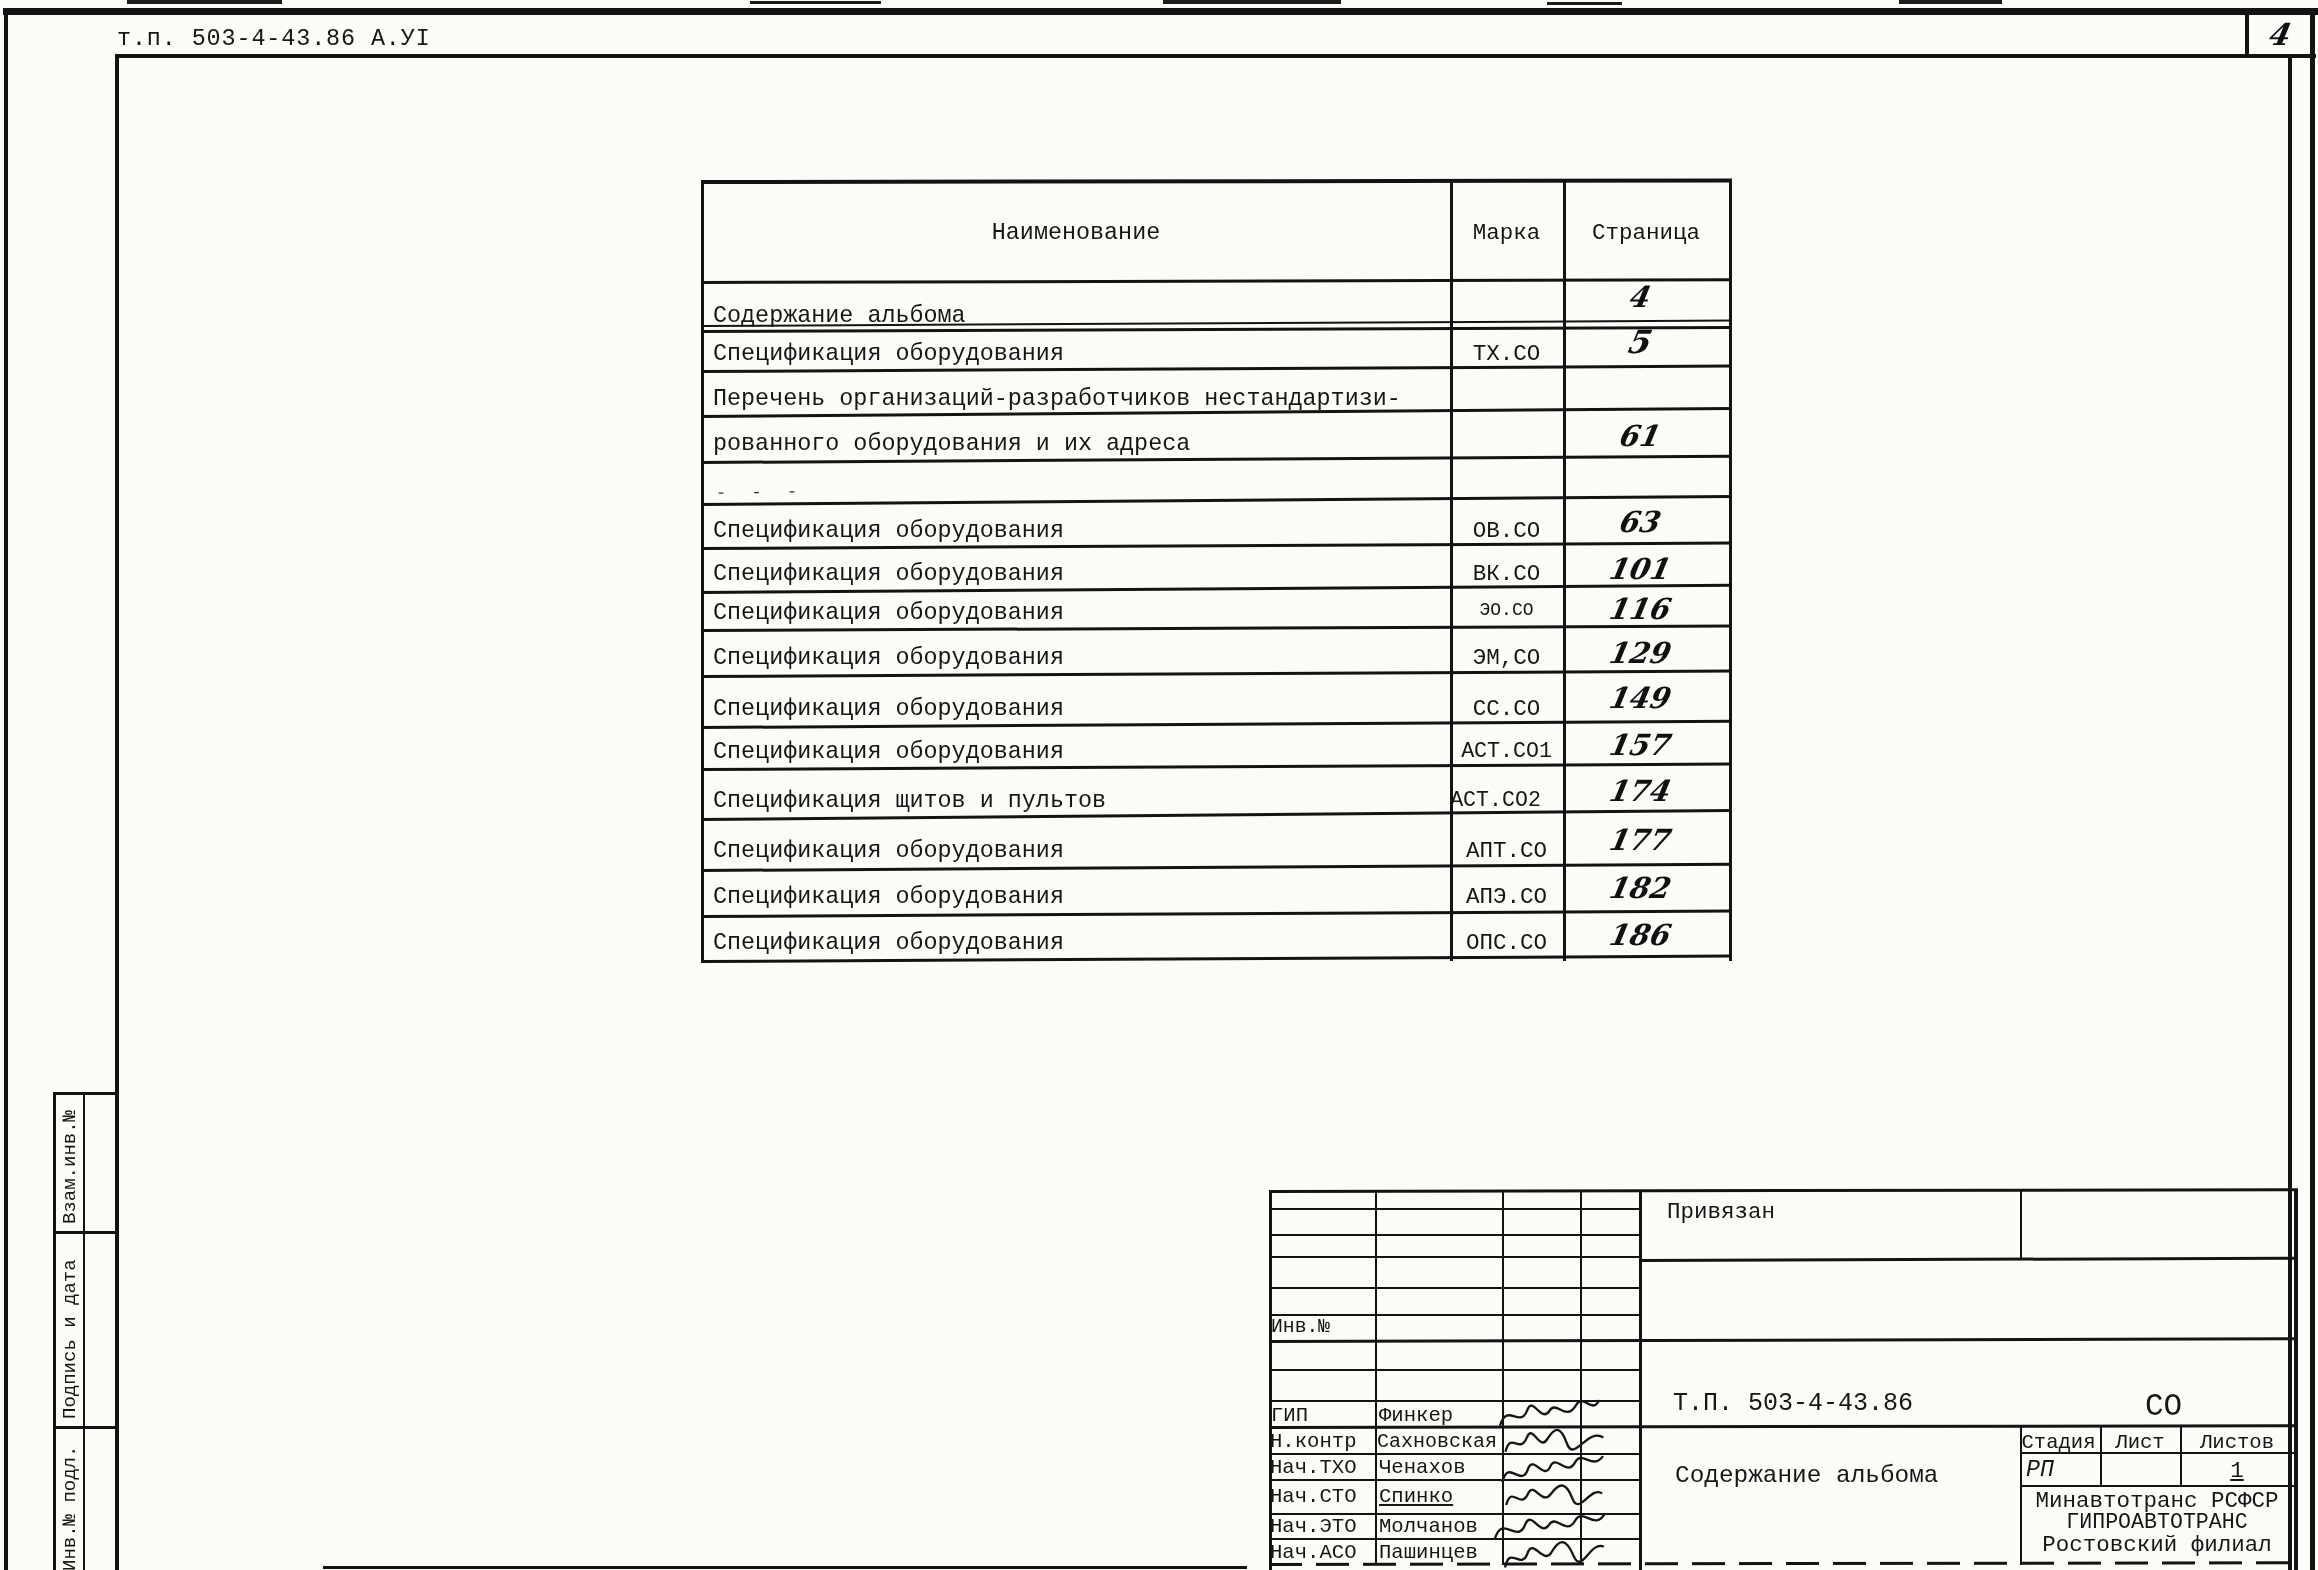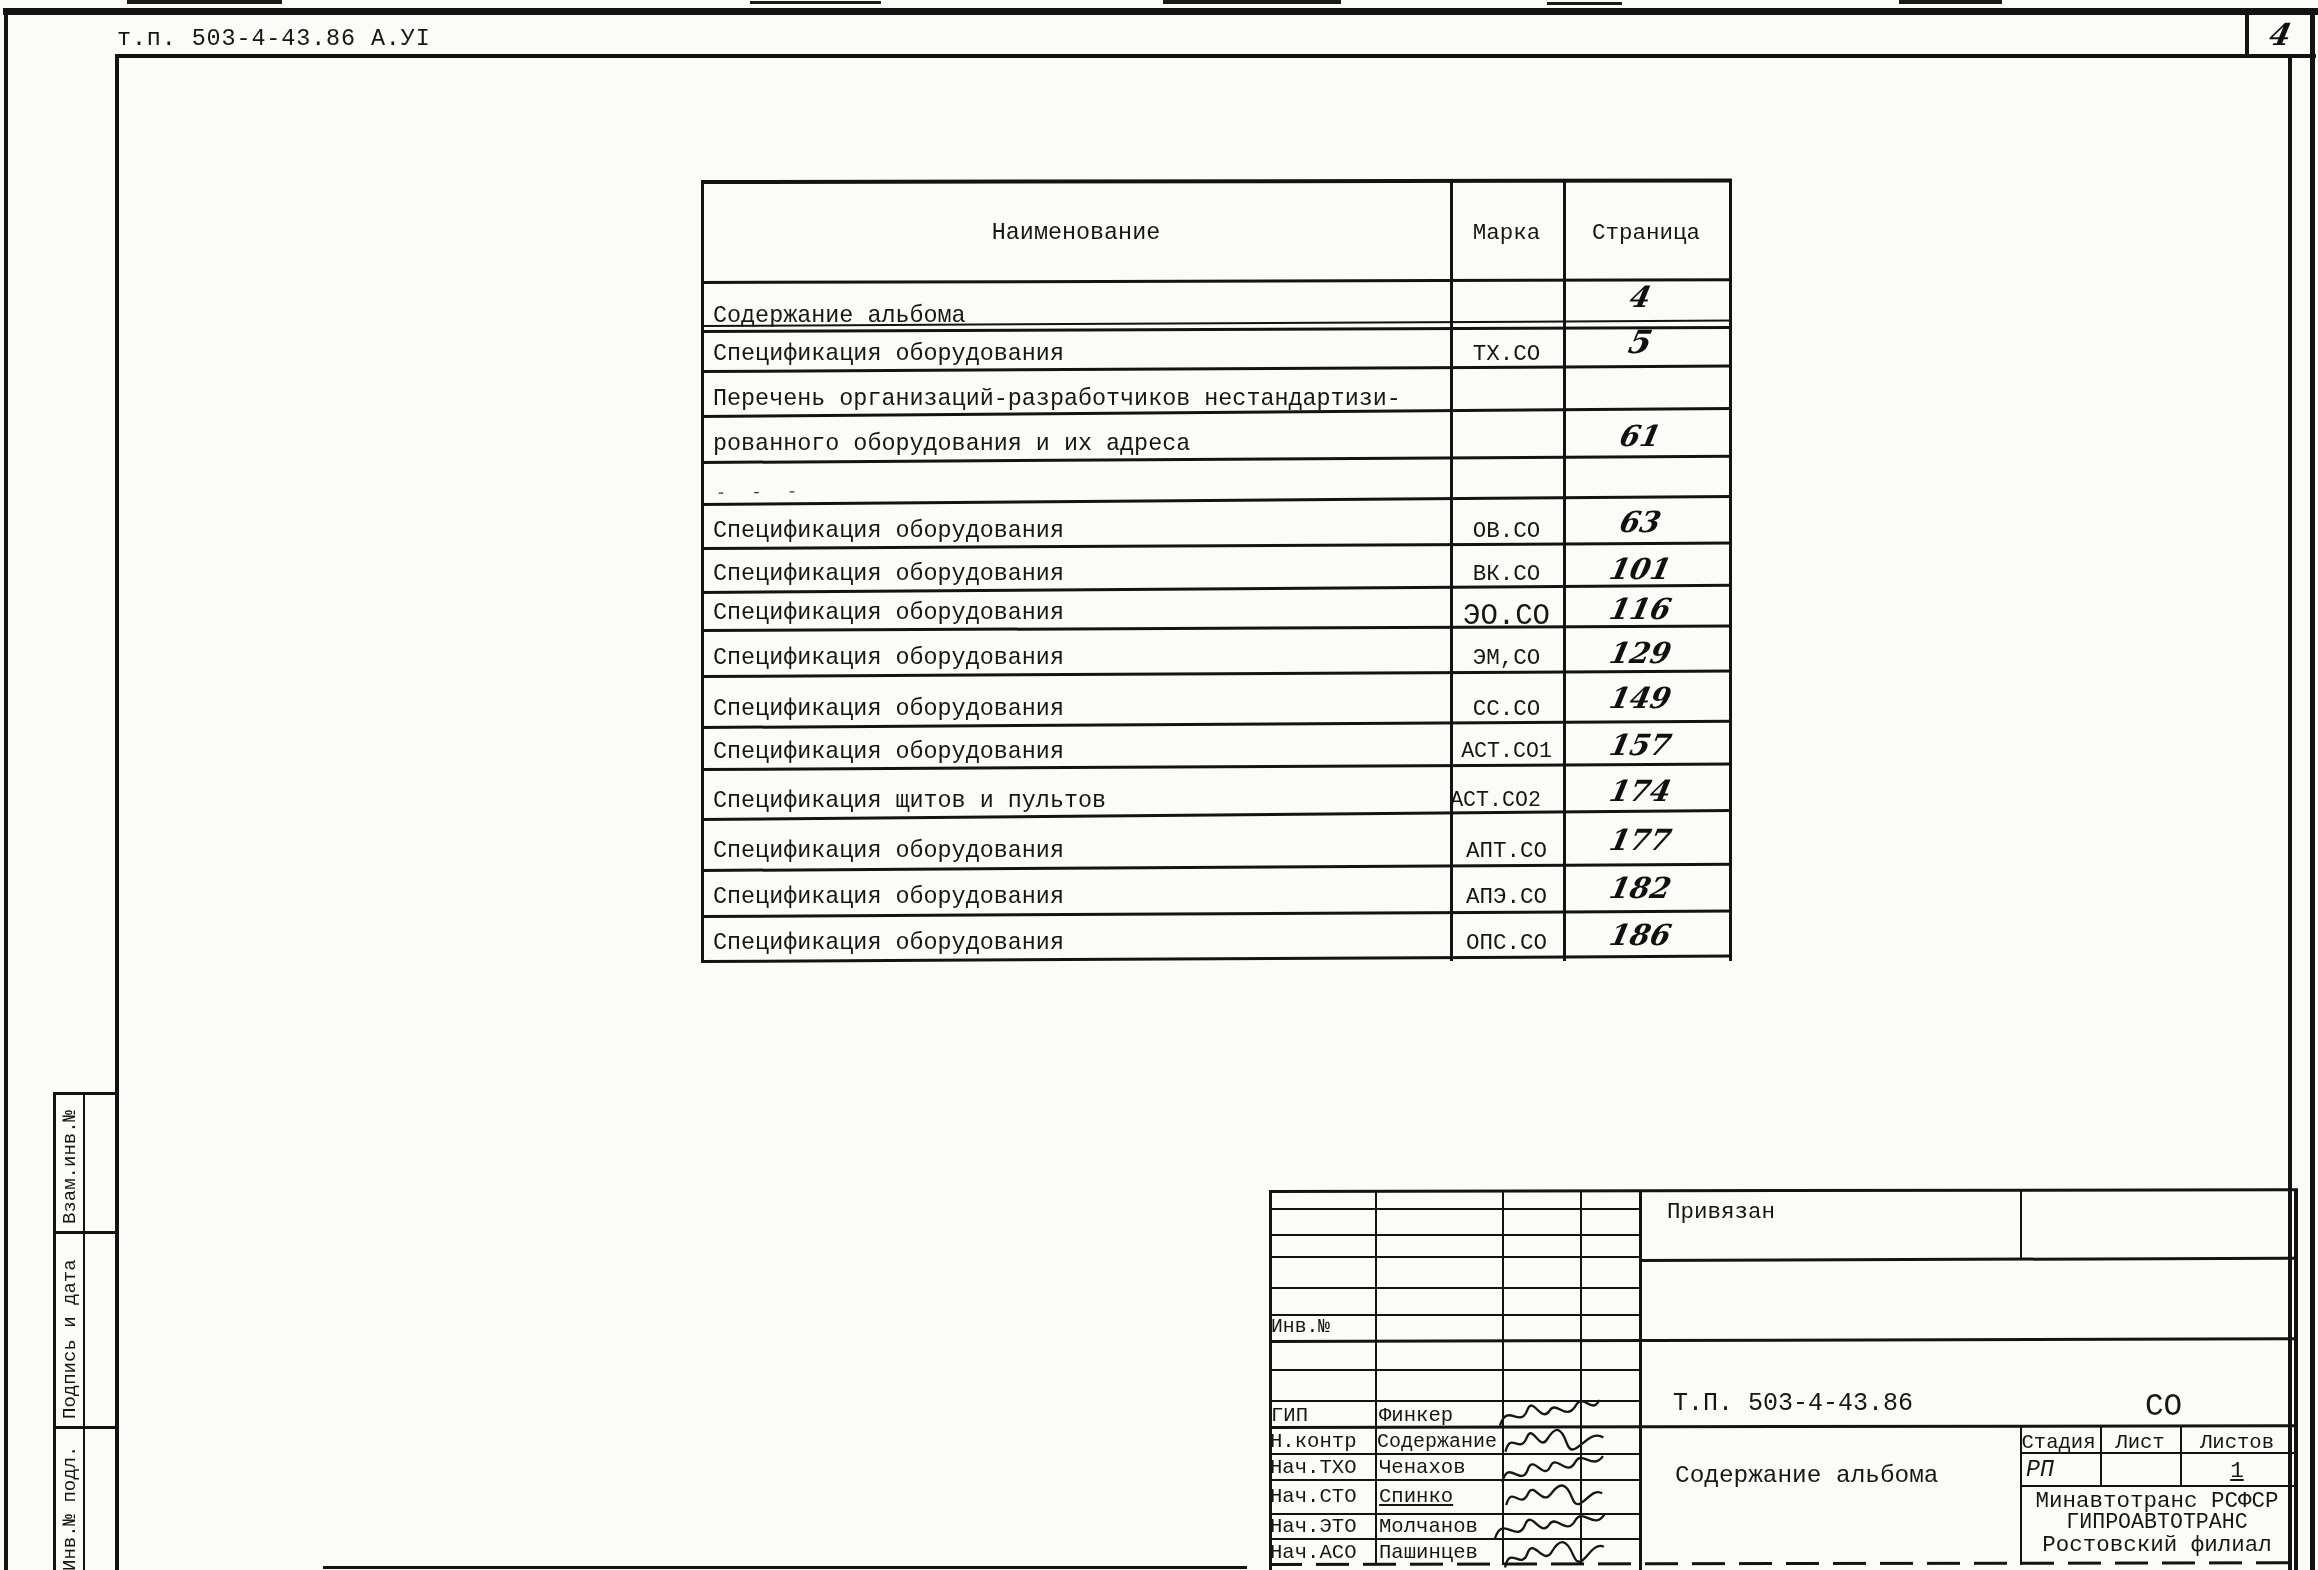--- a/index.html
+++ b/index.html
@@ -90,21 +90,21 @@
     <div class="tw" style="left:713px;top:696px;font-size:23.4px;">Спецификация оборудования</div>
     <div class="tw" style="left:713px;top:739px;font-size:23.4px;">Спецификация оборудования</div>
     <div class="tw" style="left:713px;top:788px;font-size:23.4px;">Спецификация щитов и пультов</div>
     <div class="tw" style="left:713px;top:838px;font-size:23.4px;">Спецификация оборудования</div>
     <div class="tw" style="left:713px;top:884px;font-size:23.4px;">Спецификация оборудования</div>
     <div class="tw" style="left:713px;top:930px;font-size:23.4px;">Спецификация оборудования</div>
 
     <div class="tw ctr" style="left:1452px;top:341px;width:109px;font-size:22.5px;">ТХ.СО</div>
     <div class="tw ctr" style="left:1452px;top:518px;width:109px;font-size:22.5px;">ОВ.СО</div>
     <div class="tw ctr" style="left:1452px;top:561px;width:109px;font-size:22.5px;">ВК.СО</div>
-    <div class="tw ctr" style="left:1452px;top:600px;width:109px;font-size:29px;">ЭО.СО</div>
+    <div class="tw ctr" style="left:1452px;top:600px;width:109px;font-size:18px;">ЭО.СО</div>
     <div class="tw ctr" style="left:1452px;top:645px;width:109px;font-size:22.5px;">ЭМ,СО</div>
     <div class="tw ctr" style="left:1452px;top:696px;width:109px;font-size:22.5px;">СС.СО</div>
     <div class="tw ctr" style="left:1450px;top:739px;width:113px;font-size:21.6px;">АСТ.СО1</div>
     <div class="tw ctr" style="left:1450px;top:788px;width:91px;font-size:21.6px;font-family:Liberation Mono, monospace;">АСТ.СО2</div>
     <div class="tw ctr" style="left:1452px;top:838px;width:109px;font-size:22.5px;">АПТ.СО</div>
     <div class="tw ctr" style="left:1452px;top:884px;width:109px;font-size:22.5px;">АПЭ.СО</div>
     <div class="tw ctr" style="left:1452px;top:930px;width:109px;font-size:22.5px;">ОПС.СО</div>
 
     <div class="hw" style="left:1570px;top:280px;width:141px;font-size:29px;">4</div>
     <div class="hw" style="left:1570px;top:323px;width:141px;font-size:32px;">5</div>
@@ -165,21 +165,21 @@
     <div class="tw ctr" style="left:2180px;top:1431px;width:114px;font-size:20.6px;">Листов</div>
     <div class="tw" style="left:2026px;top:1457px;font-size:23.4px;font-style:italic;">РП</div>
     <div class="tw ctr" style="left:2180px;top:1458px;width:114px;font-size:22.5px;text-decoration:underline;">1</div>
     <div class="tw ctr" style="left:2021px;top:1488px;width:272px;font-size:22.5px;">Минавтотранс РСФСР</div>
     <div class="tw ctr" style="left:2021px;top:1510px;width:272px;font-size:21.6px;">ГИПРОАВТОТРАНС</div>
     <div class="tw ctr" style="left:2021px;top:1532px;width:272px;font-size:22.5px;">Ростовский филиал</div>
 
     <div class="tw" style="left:1271px;top:1404px;font-size:20.6px;">ГИП</div>
     <div class="tw" style="left:1379px;top:1404px;font-size:20.6px;">Финкер</div>
     <div class="tw" style="left:1270px;top:1430px;font-size:20.6px;">Н.контр</div>
-    <div class="tw" style="left:1377px;top:1430px;font-size:20px;">Содержание</div>
+    <div class="tw" style="left:1377px;top:1430px;font-size:20px;">Сахновская</div>
     <div class="tw" style="left:1270px;top:1456px;font-size:20.6px;">Нач.ТХО</div>
     <div class="tw" style="left:1379px;top:1456px;font-size:20.6px;">Ченахов</div>
     <div class="tw" style="left:1270px;top:1485px;font-size:20.6px;">Нач.СТО</div>
     <div class="tw" style="left:1379px;top:1485px;font-size:20.6px;text-decoration:underline;">Спинко</div>
     <div class="tw" style="left:1270px;top:1515px;font-size:20.6px;">Нач.ЭТО</div>
     <div class="tw" style="left:1379px;top:1515px;font-size:20.6px;">Молчанов</div>
     <div class="tw" style="left:1270px;top:1541px;font-size:20.6px;">Нач.АСО</div>
     <div class="tw" style="left:1379px;top:1541px;font-size:20.6px;text-align:center;">Пашинцев</div>
 
     <svg class="sig" style="left:1495px;top:1393px;transform:rotate(-6deg);" width="108" height="38" viewBox="0 0 230 80">

